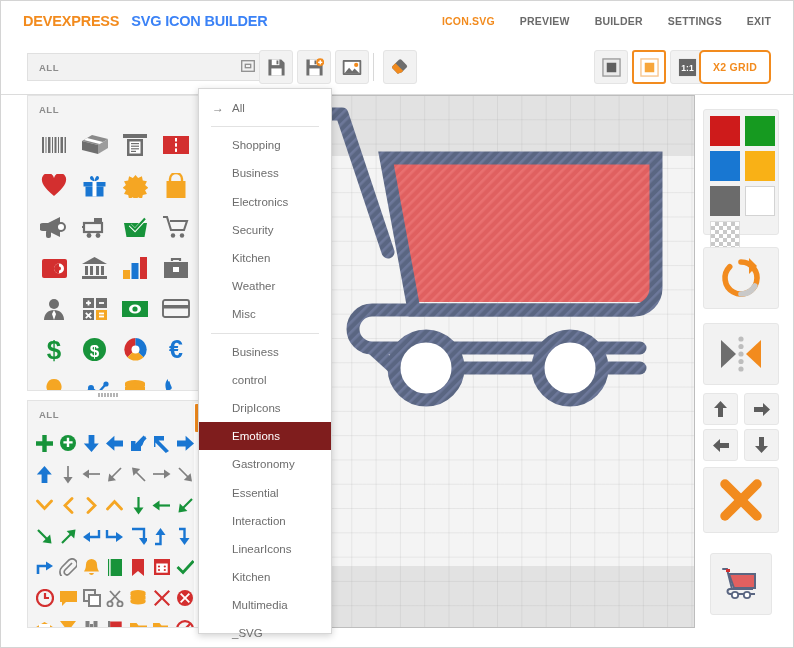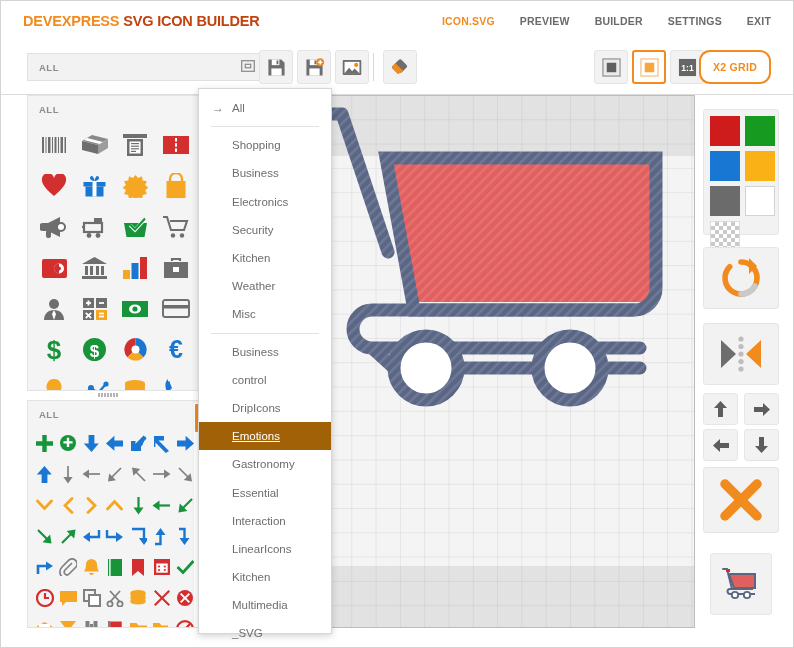--- a/index.html
+++ b/index.html
@@ -19,21 +19,21 @@
   
   .header {
     position: absolute; left: 0; top: 0;
     width: 792px; height: 40px;
     background: #fff;
     display: flex; align-items: center;
     padding: 0 22px;
   }
   .brand { font-size: 14.5px; font-weight: bold; letter-spacing: -0.2px; }
   .brand .b1 { color: #F28B1E; margin-top: 28px; }
-  .brand .b2 { color: #c2410c; margin-left: 4px; }
+  .brand .b2 { color: #3b82f6; margin-left: 12px; }
   .hdr-nav { margin-left: auto; display: flex; align-items: center; gap: 25px; }
   .hdr-nav .navitem {
     font-size: 10.5px; font-weight: bold; color: #6a6a6a; letter-spacing: 0.2px;
     cursor: pointer;
   }
   .hdr-nav .navitem.active { color: #F28B1E; }
 
   
   .toolbar {
     position: absolute; left: 0; top: 40px;
@@ -62,21 +62,21 @@
     cursor: pointer;
   }
   .tb-divider {
     position: absolute; top: 12px; width: 1px; height: 28px; background: #d8d8d8;
   }
   .tb-btn.sel { border: 2px solid #F28B1E; background: #fff; }
 
   .grid-btn {
     position: absolute; top: 9px; right: 22px;
     width: 72px; height: 34px;
-    border: 2px solid #F28B1E; border-radius: 11px; background: #fff;
+    border: 2px solid #F28B1E; border-radius: 5px; background: #fff;
     display: flex; align-items: center; justify-content: center;
     color: #F28B1E; font-size: 10.5px; font-weight: bold; letter-spacing: 0.3px;
     cursor: pointer;
   }
 
   
   .panel {
     position: absolute;
     background: #f4f4f4;
     border: 1px solid #e3e3e3;
@@ -191,21 +191,21 @@
     z-index: 50;
     padding: 5px 0;
   }
   .dd-item {
     height: 28.2px;
     display: flex; align-items: center;
     font-size: 11.5px; color: #6d6d6d;
     padding-left: 33px; cursor: pointer;
     position: relative;
   }
-  .dd-item.highlight { background: #a16207; color: #fff; text-decoration: underline; }
+  .dd-item.highlight { background: #7f1d1d; color: #fff; }
   .dd-item .dd-arrow {
     position: absolute; left: 13px; font-size: 12px; color: #7a7a7a;
   }
   .dd-sep { height: 1px; background: #e2e2e2; margin: 4px 12px; }
 </style>
 </head>
 <body>
 
 <div id="app">
 

